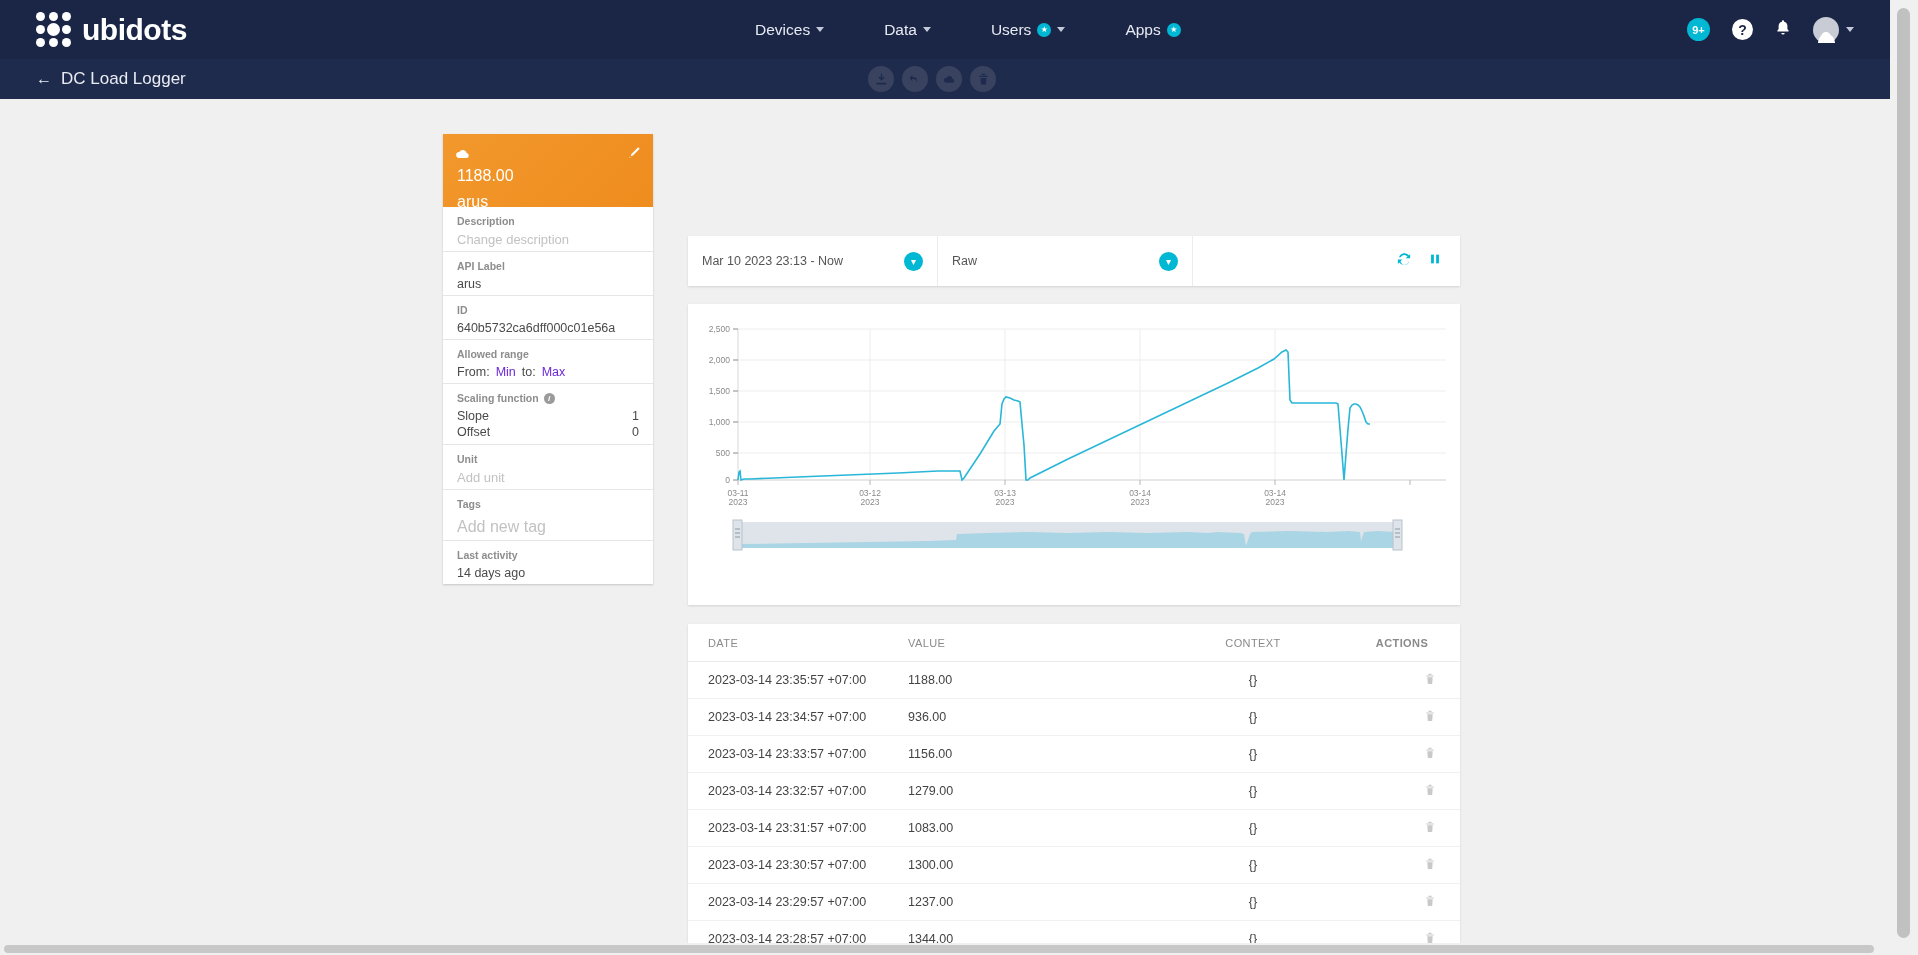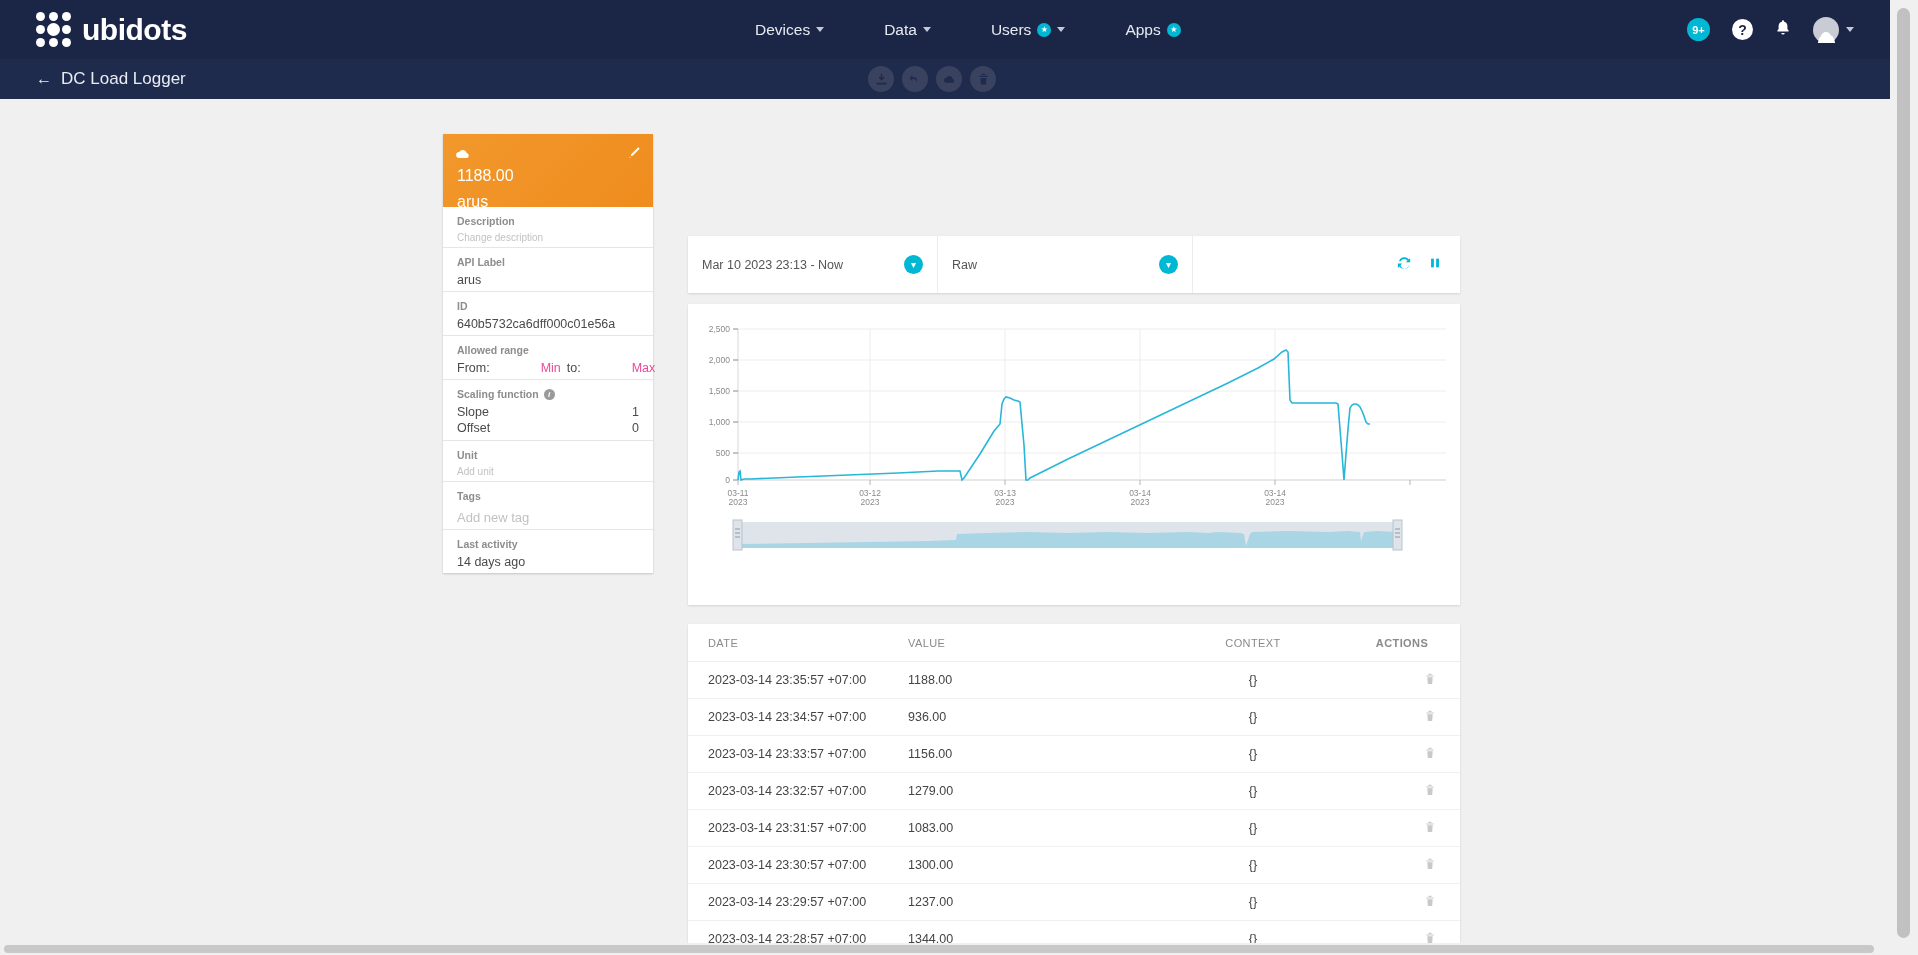--- a/index.html
+++ b/index.html
@@ -54,28 +54,28 @@
   .orange-head { background: linear-gradient(135deg,#f2982c,#ef8c1e); height: 73px; padding: 10px 14px 0; position: relative; }
   .orange-head .cloud { position: absolute; left: 12px; top: 11px; color: #fff; }
   .orange-head .pencil { position: absolute; right: 12px; top: 11px; color: #fff; cursor: pointer; }
   .big-val { position: absolute; left: 14px; top: 33px; color: #fff; font-size: 16px; }
   .big-lbl { position: absolute; left: 14px; top: 59px; color: #fff; font-size: 16px; }
 
   .fld { padding: 8px 14px 4px; border-bottom: 1px solid #e6e6e6; }
   .fld:last-child { border-bottom: none; }
   .fld-label { font-size: 10.5px; color: #8d8d8d; font-weight: 700; margin-bottom: 5px; display: flex; align-items: center; gap: 5px; }
   .fld-val { font-size: 12.5px; color: #4a4a4a; }
-  .fld-ph { font-size: 10px; color: #c2c2c2; }
+  .fld-ph { font-size: 13px; color: #c2c2c2; }
   .info-dot { width: 11px; height: 11px; border-radius: 50%; background: #9a9a9a; color: #fff; font-size: 8px; font-weight: 700; display: inline-flex; align-items: center; justify-content: center; font-style: italic; }
   .range-row { display: flex; align-items: baseline; gap: 6px; font-size: 12.5px; color: #4a4a4a; }
-  .range-row .ph { color: #ec4899; margin-left: 45px; }
+  .range-row .ph { color: #6d28d9; }
   .kv { display: flex; justify-content: space-between; font-size: 12.5px; color: #4a4a4a; line-height: 1.25; align-items: flex-end; }
 
   
-  .chart-toolbar { position: absolute; left: 688px; top: 137px; width: 772px; height: 57px; background: #fff; display: flex; align-items: center; box-shadow: 0 1px 2px rgba(0,0,0,.12); }
+  .chart-toolbar { position: absolute; left: 688px; top: 137px; width: 772px; height: 50px; background: #fff; display: flex; align-items: center; box-shadow: 0 1px 2px rgba(0,0,0,.12); }
   .tb-seg { display: flex; align-items: center; height: 100%; border-right: 1px solid #ececec; padding: 0 14px; }
   .tb-seg.first { width: 250px; justify-content: space-between; }
   .tb-seg.second { width: 255px; justify-content: space-between; }
   .tb-text { font-size: 12.5px; color: #555; }
   .chev-circle { width: 19px; height: 19px; border-radius: 50%; background: #00b7d4; color: #fff; font-size: 10px; display: flex; align-items: center; justify-content: center; cursor: pointer; }
   .tb-actions { margin-left: auto; display: flex; align-items: center; gap: 17px; padding-right: 18px; color: #00b7d4; }
   .tb-actions svg { width: 14px; height: 14px; fill: #00b7d4; cursor: pointer; }
 
   .chart-panel { position: absolute; left: 688px; top: 205px; width: 772px; height: 301px; background: #fff; box-shadow: 0 1px 2px rgba(0,0,0,.12); }
   .chart-svg { display: block; }
@@ -245,21 +245,21 @@
         </div>
       </div>
 
       <div class="fld">
         <div class="fld-label">Unit</div>
         <div class="fld-ph">Add unit</div>
       </div>
 
       <div class="fld">
         <div class="fld-label">Tags</div>
-        <div class="fld-ph" style="margin-top:8px;font-size:13px;">Add new tag</div>
+        <div class="fld-ph" style="margin-top:8px;font-size:16px;">Add new tag</div>
       </div>
 
       <div class="fld">
         <div class="fld-label">Last activity</div>
         <div class="fld-val">14 days ago</div>
       </div>
     </div>
 
     <div class="chart-toolbar">
       <div class="tb-seg first">

